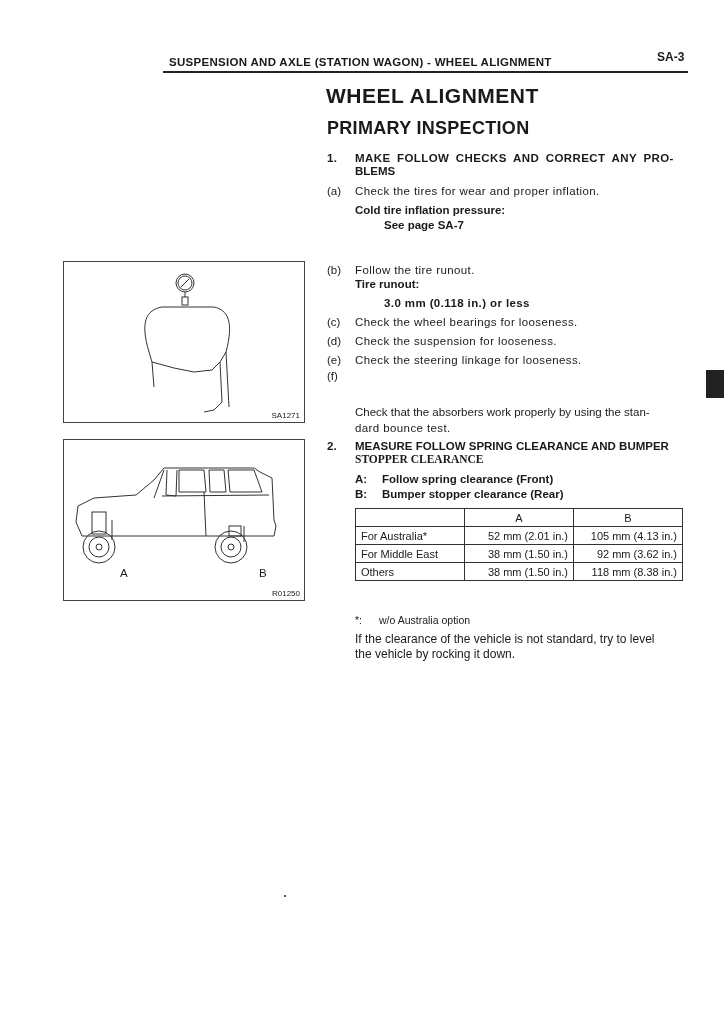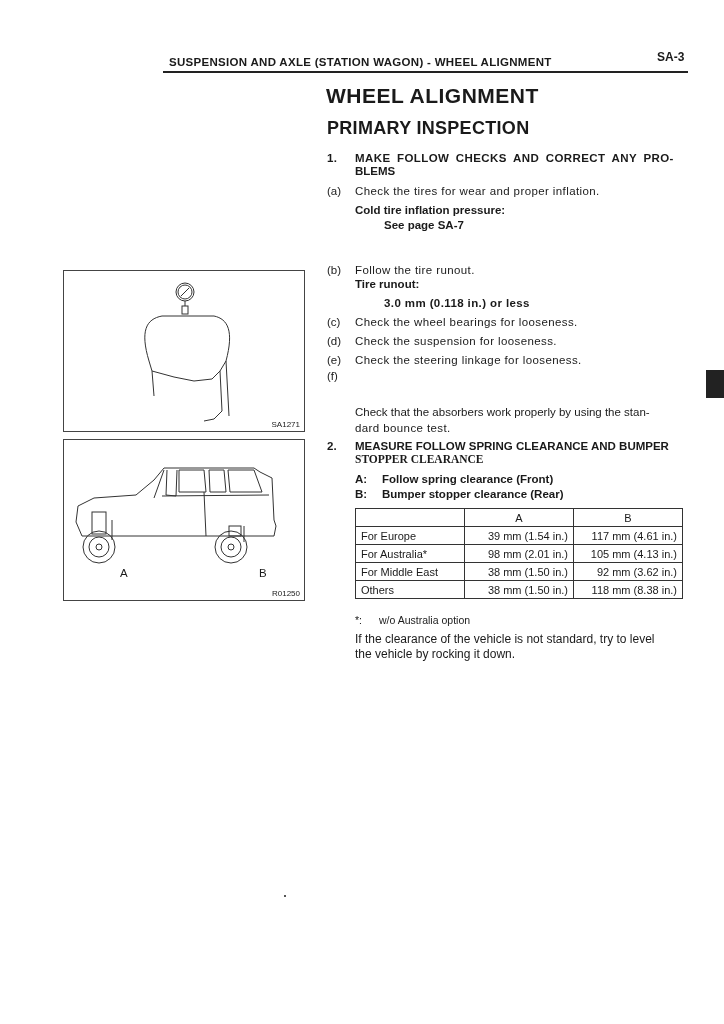--- a/index.html
+++ b/index.html
@@ -52,21 +52,21 @@
 <div class="txt" style="left:327px;top:334px;">(d)</div>
 <div class="txt spaced" style="left:355px;top:334px;">Check the suspension for looseness.</div>
 <div class="txt" style="left:327px;top:353px;">(e)</div>
 <div class="txt spaced" style="left:355px;top:353px;">Check the steering linkage for looseness.</div>
 <div class="txt" style="left:327px;top:369px;">(f)</div>
 <div class="txt" style="left:355px;top:369px;margin-top:36px;">Check that the absorbers work properly by using the stan-</div>
 <div class="txt spaced" style="left:355px;top:384px;margin-top:37px;">dard bounce test.</div>
 
 <div class="side-tab"></div>
 
-<div class="fig" style="left:63px;top:270px;width:240px;height:160px;">
+<div class="fig" style="left:63px;top:261px;width:240px;height:160px;">
   <svg width="240" height="160">
     <g fill="none" stroke="#333" stroke-width="1">
       <circle cx="121" cy="21" r="9"></circle>
       <circle cx="121" cy="21" r="7"></circle>
       <line x1="117" y1="25" x2="125" y2="17"></line>
       <line x1="121" y1="30" x2="121" y2="35"></line>
       <rect x="118" y="35" width="6" height="8"></rect>
       <path d="M85,90 C76,60 82,48 98,45 L150,45 C164,48 170,60 162,90"></path>
       <path d="M85,90 L88,100 L110,106 L130,110 L148,108 L156,100 L162,90"></path>
       <path d="M88,100 L90,125"></path>
@@ -114,27 +114,22 @@
 <div class="txt bold" style="left:382px;top:487px;">Bumper stopper clearance (Rear)</div>
 
 <table class="spec">
   <tbody>
       <tr>
     <td style="width:98px;"></td>
     <td class="c" style="width:98px;">A</td>
     <td class="c" style="width:98px;">B</td>
   </tr>
   <tr>
-    <td>For Europe</td>
-    <td class="r">39 mm (1.54 in.)</td>
-    <td class="r">117 mm (4.61 in.)</td>
-  </tr>
-  <tr>
     <td>For Australia*</td>
-    <td class="r">98 mm (2.01 in.)</td>
+    <td class="r">52 mm (2.01 in.)</td>
     <td class="r">105 mm (4.13 in.)</td>
   </tr>
   <tr>
     <td>For Middle East</td>
     <td class="r">38 mm (1.50 in.)</td>
     <td class="r">92 mm (3.62 in.)</td>
   </tr>
   <tr>
     <td>Others</td>
     <td class="r">38 mm (1.50 in.)</td>

